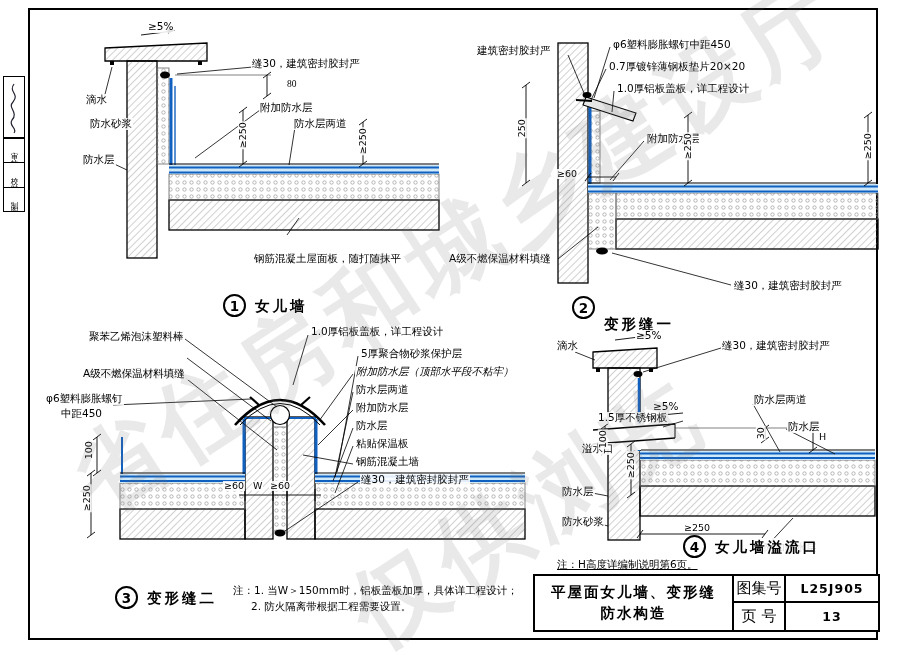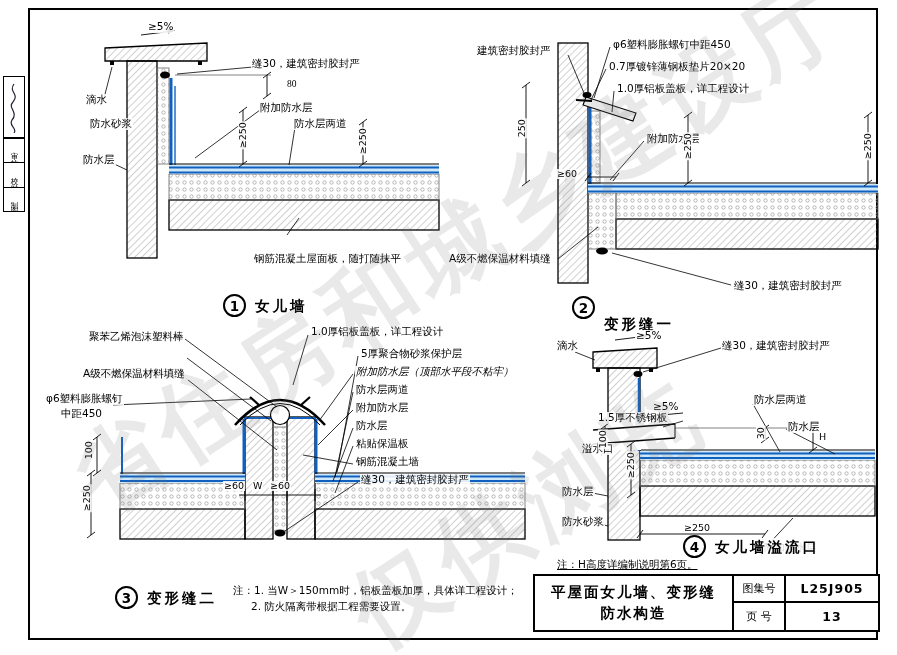--- a/index.html
+++ b/index.html
@@ -21,21 +21,21 @@
   .bindbox{position:absolute;width:22px;border:1px solid #000;box-sizing:border-box;background:#fff;z-index:2;
            display:flex;flex-direction:column;}
   .bindcell{flex:1;border-bottom:1px solid #000;display:flex;align-items:center;justify-content:center;overflow:hidden;}
   .bindcell:last-child{border-bottom:none;}
   .vtext{writing-mode:vertical-rl;font-size:7.5px;letter-spacing:2px;}
   .tblock{position:absolute;left:533px;top:574px;width:347px;height:58px;border:2px solid #000;box-sizing:border-box;
           display:flex;z-index:5;background:#fff;}
   .tb-title{flex:1;display:flex;flex-direction:column;align-items:center;justify-content:center;
             font-size:14.5px;font-weight:600;letter-spacing:2px;border-right:2px solid #000;line-height:1.45;}
   .tb-grid{width:144px;display:grid;grid-template-columns:52px 1fr;grid-template-rows:1fr 1fr;}
-  .tb-cell{display:flex;align-items:center;justify-content:center;font-size:11px;box-sizing:border-box;}
+  .tb-cell{display:flex;align-items:center;justify-content:center;font-size:15px;box-sizing:border-box;}
   .tb-cell.bb{border-bottom:2px solid #000;}
   .tb-cell.br{border-right:2px solid #000;}
   .tb-val{font-weight:700;font-size:12.5px;letter-spacing:1px;}
 </style>
 </head>
 <body>
 
 <div class="sheet">
 
   <div class="frame"></div>

